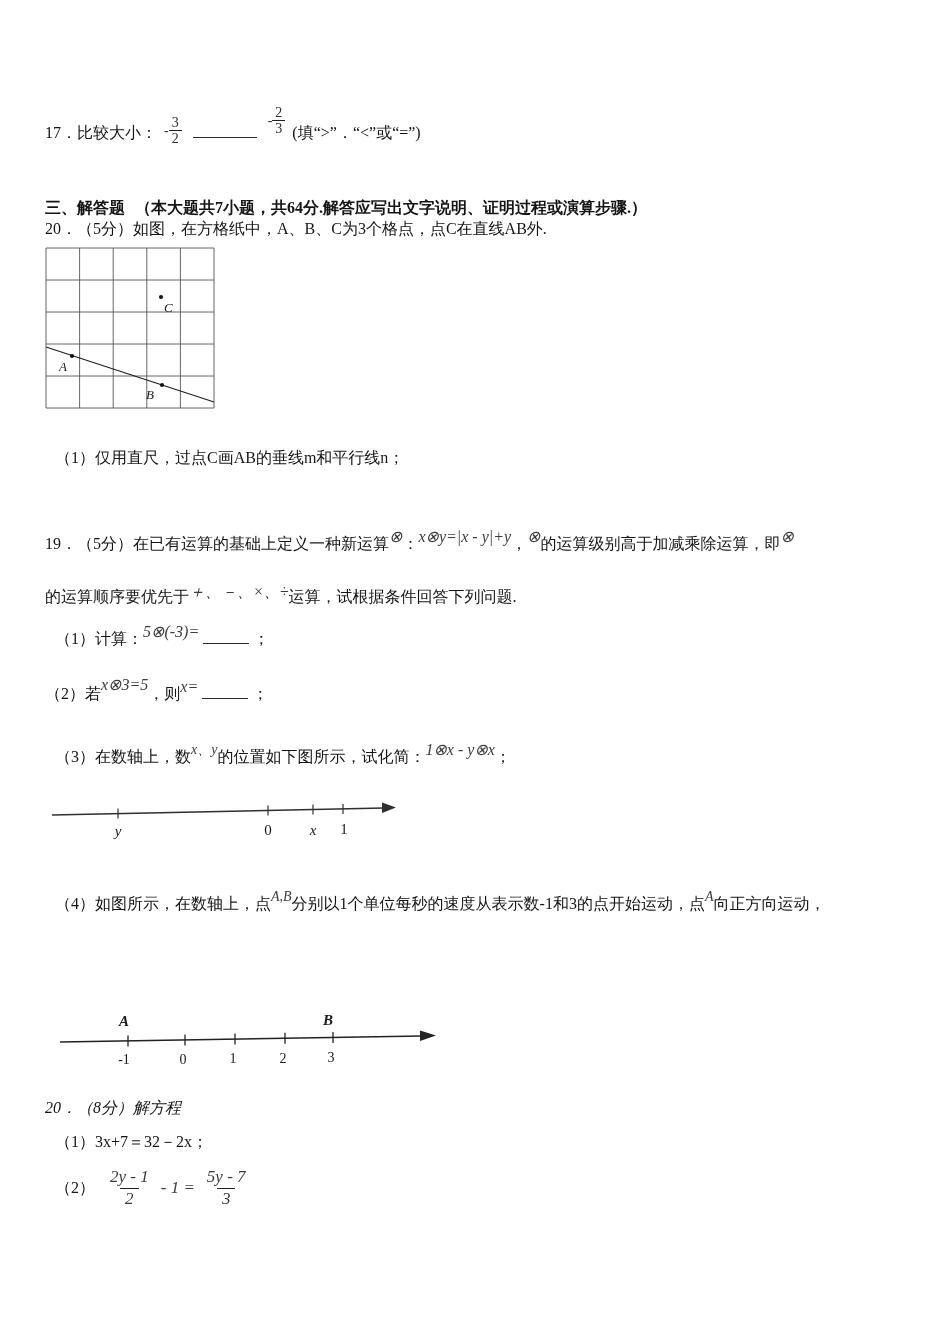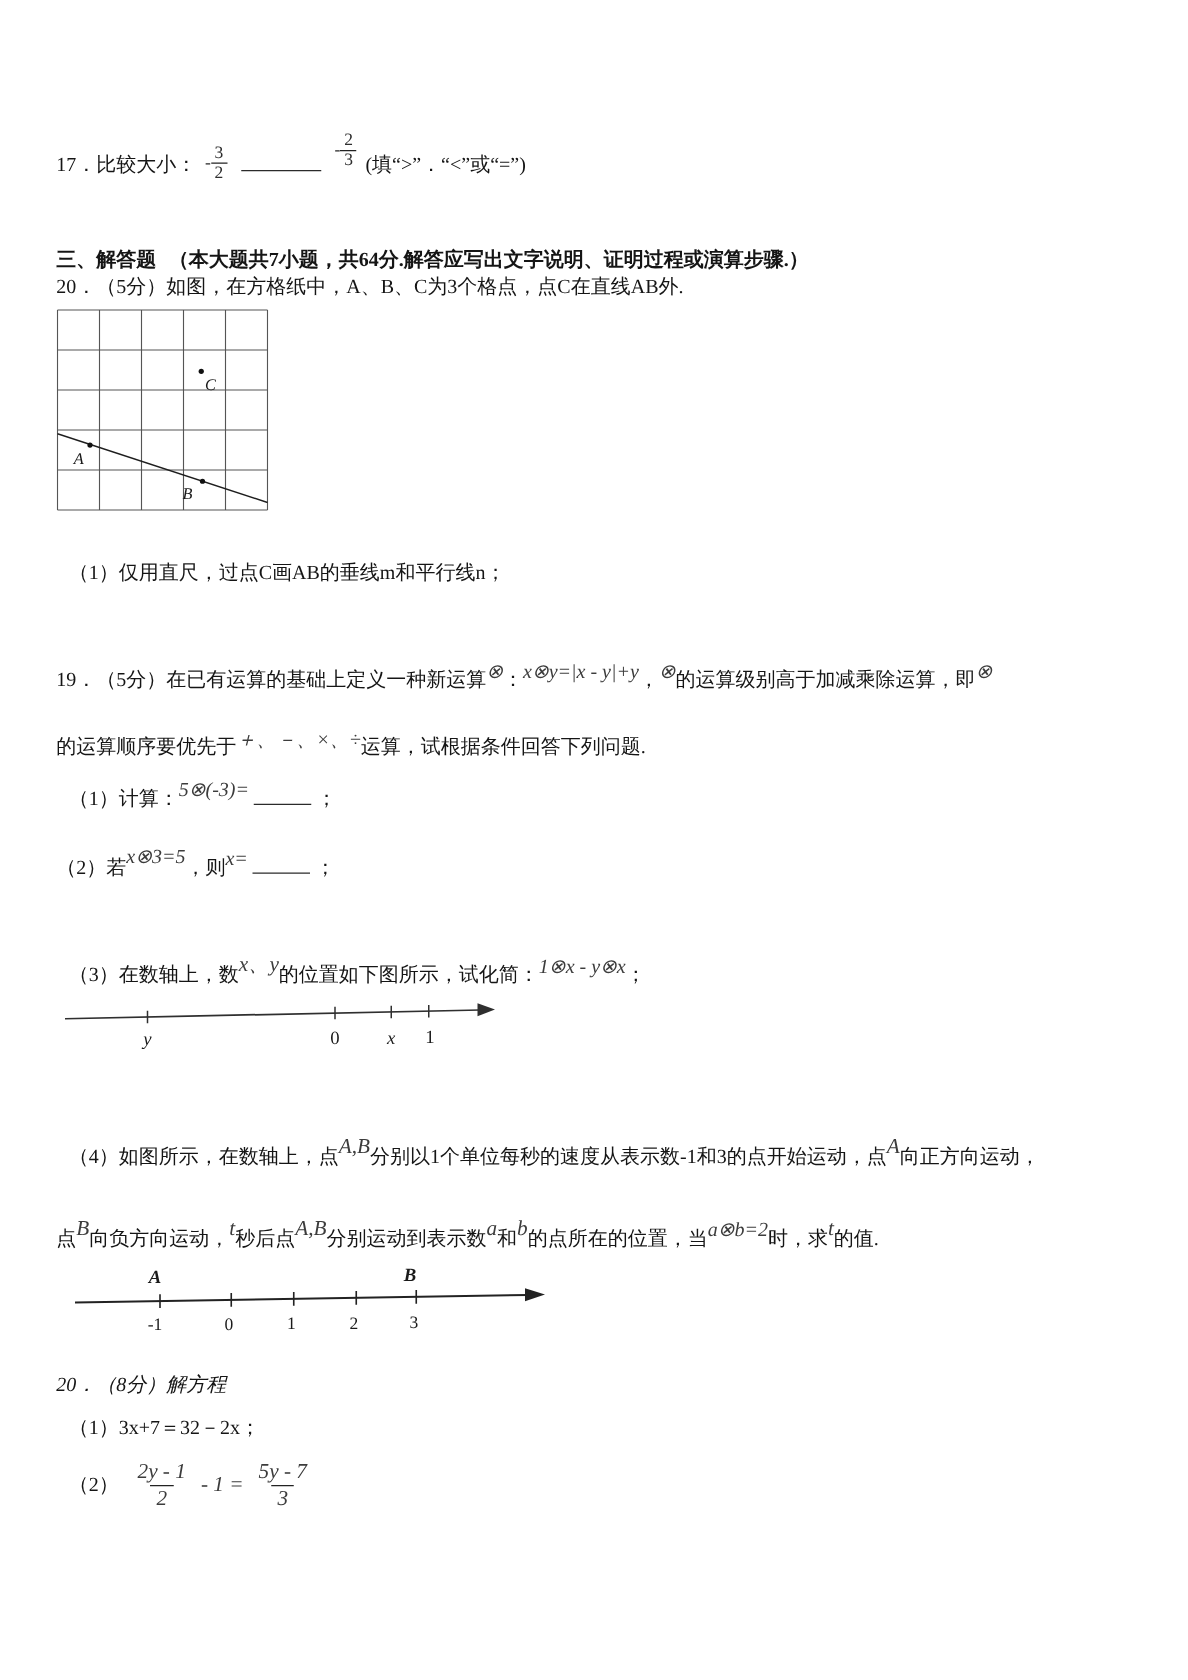--- a/index.html
+++ b/index.html
@@ -6,21 +6,21 @@
   html,body { background:#ffffff; }
   .page {
     position:relative; width:950px; height:1344px; background:#ffffff;
     font-family:"Liberation Serif", serif; color:#151515; font-size:16px;
     overflow:hidden;
   }
   .abs { position:absolute; white-space:nowrap; }
   .bold { font-weight:bold; }
   .math { font-family:"Liberation Serif", serif; font-style:italic; color:#3c3c3c; }
   .raise { position:relative; top:-7px; display:inline-block; }
-  .sup { position:relative; top:-8px; display:inline-block; font-size:17px;margin-top:21px; }
+  .sup { position:relative; top:-8px; display:inline-block; font-size:14px; }
   .blank { display:inline-block; border-bottom:1.4px solid #2b2b2b; height:0.95em; margin:0 4px; vertical-align:baseline; }
   .frac { position:relative; display:inline-flex; align-items:center; font-size:14px; color:#2e2e2e; margin:0 3px; }
   .fstack { display:inline-flex; flex-direction:column; align-items:center; line-height:1.1; }
   .fnum { display:block; padding:0 3px; }
   .fden { display:block; border-top:1.2px solid #222; padding:0 3px; }
   .eqrow { display:flex; align-items:center; }
   .bigfrac { font-size:17px; }
   .bigfrac .fnum, .bigfrac .fden { padding:1px 5px; }
   svg text { font-family:"Liberation Serif", serif; fill:#1a1a1a; }
   svg .it { font-style:italic; }
@@ -117,23 +117,20 @@
     </g>
     <text class="it" x="70" y="44" font-size="15" text-anchor="middle">y</text>
     <text x="220" y="43" font-size="15" text-anchor="middle">0</text>
     <text class="it" x="265" y="43" font-size="15" text-anchor="middle">x</text>
     <text x="296" y="42" font-size="15" text-anchor="middle">1</text>
   </svg>
 
   <div class="abs" style="left:55px; top:894px;">
     <span>（4）如图所示，在数轴上，点</span><span class="math sup">A,B</span><span>分别以1个单位每秒的速度从表示数-1和3的点开始运动，点</span><span class="math sup">A</span><span>向正方向运动，</span>
   </div>
-  <div class="abs" style="left:45px; top:960px;">
-    <span>点</span><span class="math sup">B</span><span>向负方向运动，</span><span class="math sup">t</span><span>秒后点</span><span class="math sup">A,B</span><span>分别运动到表示数</span><span class="math sup">a</span><span>和</span><span class="math sup">b</span><span>的点所在的位置，当</span><span class="math raise">a⊗b=2</span><span>时，求</span><span class="math sup">t</span><span>的值.</span>
-  </div>
 
   <svg class="abs" style="left:56px; top:1010px;" width="392" height="64" viewBox="0 0 392 64">
     <line x1="4" y1="32" x2="366" y2="26" stroke="#222222" stroke-width="1.6"></line>
     <polygon points="364,20.5 380,25.5 364,31" fill="#222222"></polygon>
     <g stroke="#222222" stroke-width="1.3">
       <line x1="72" y1="25.4" x2="72" y2="36.4"></line>
       <line x1="129" y1="24.4" x2="129" y2="35.4"></line>
       <line x1="179" y1="23.6" x2="179" y2="34.6"></line>
       <line x1="229" y1="22.8" x2="229" y2="33.8"></line>
       <line x1="277" y1="22" x2="277" y2="33"></line>

